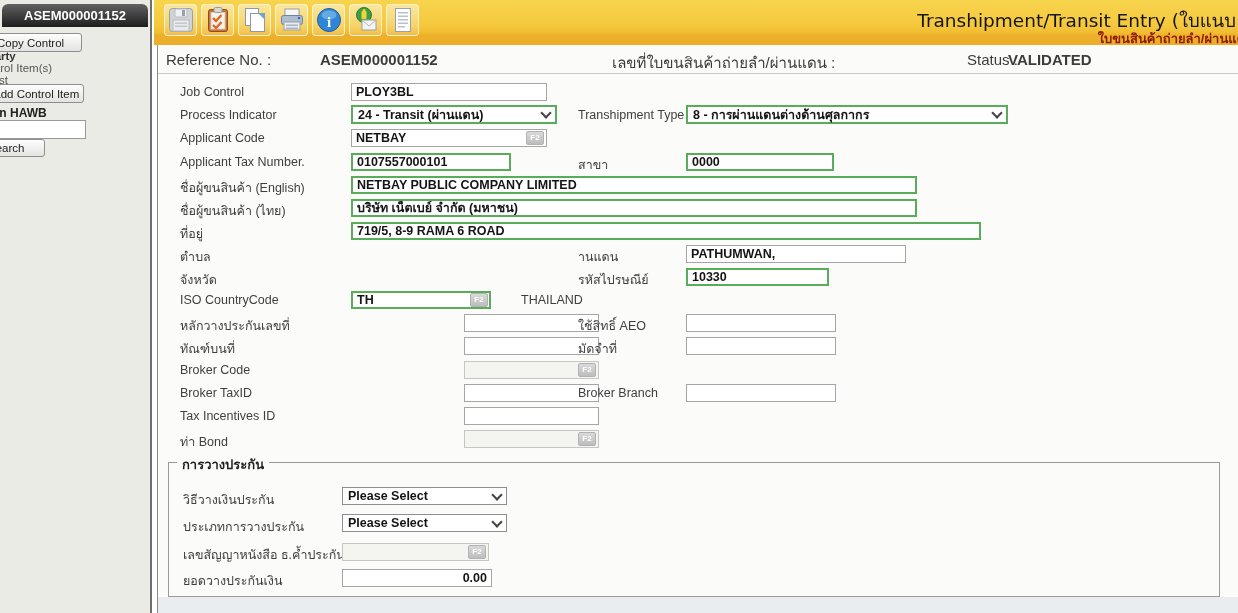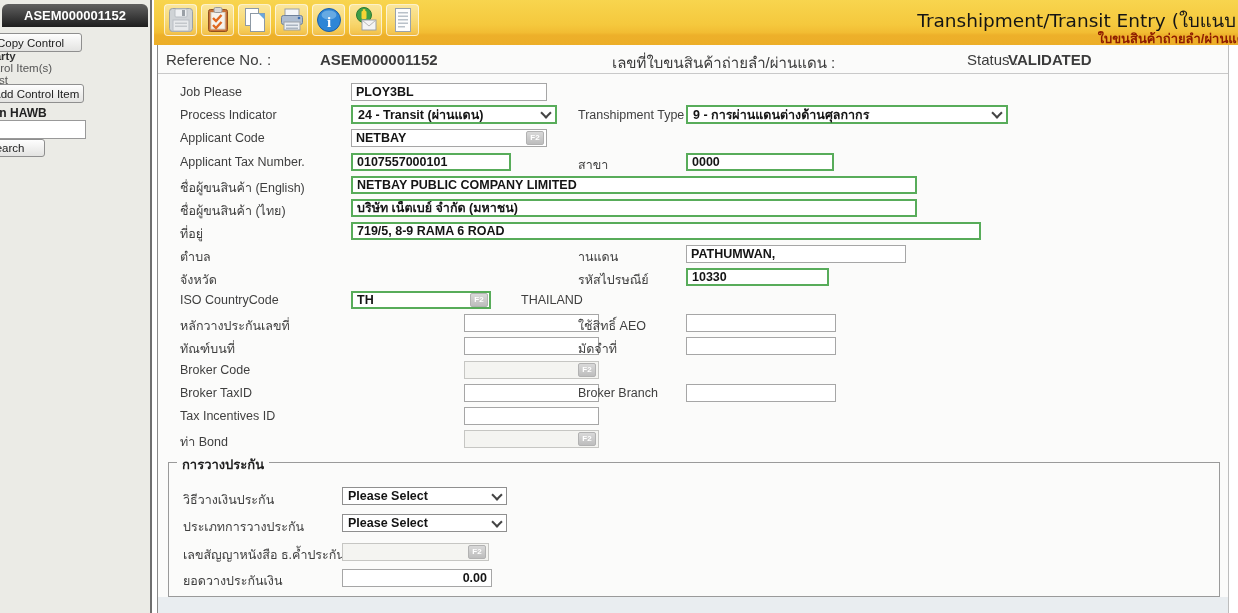--- a/index.html
+++ b/index.html
@@ -28,21 +28,21 @@
   .toolbar{position:absolute;left:154px;top:0;width:1084px;height:45px;overflow:hidden;
     background:linear-gradient(180deg,#f8d54e 0%,#f5c83d 55%,#f2bd33 72%,#edb02a 78%,#ecae28 100%);}
   .tools{position:absolute;left:10px;top:4px;display:flex;gap:4px;}
   .tool-btn{width:33px;height:32px;display:flex;align-items:center;justify-content:center;
     border:1px solid rgba(255,255,255,.65);border-radius:4px;
     background:linear-gradient(rgba(255,255,255,.45),rgba(255,255,255,.12));padding:0;cursor:pointer;}
   .t1{position:absolute;top:6px;right:2px;font-family:"DejaVu Sans",sans-serif;font-size:18.5px;color:#151515;white-space:nowrap;}
   .t2{position:absolute;top:28px;right:-16px;font-size:13px;font-weight:bold;color:#8e1c00;white-space:nowrap;}
   
   .panel{position:absolute;left:157px;top:45px;width:1070px;height:568px;background:#fbfbfa;
-    border-left:1px solid #8a8a8a;border-right:1px solid #bdbdbd;box-sizing:content-box;}
+    border-left:1px solid #8a8a8a;border-right:1px solid #bdbdbd;box-sizing:content-box;padding-left:10px;}
   .ref-row{position:absolute;left:0;right:0;top:0;height:28px;border-bottom:1px solid #c9c9c9;background:#fbfbfa;}
   .ref-row span{position:absolute;top:6px;font-size:15px;color:#3c3c3c;white-space:nowrap;}
   .ref-label{left:8px;}
   .ref-value{left:162px;font-weight:bold;color:#000;}
   .thai-doc-label{left:454px;}
   .status-label{left:809px;}
   .status-value{left:850px;font-weight:bold;color:#000;}
   
   .frow{position:absolute;left:0;right:0;height:21px;}
   .flabel{position:absolute;left:22px;top:3px;font-size:12.5px;color:#3f3f3f;white-space:nowrap;}
@@ -161,33 +161,33 @@
 
   <div class="ref-row">
     <span class="ref-label">Reference No. :</span>
     <span class="ref-value">ASEM000001152</span>
     <span class="thai-doc-label">เลขที่ใบขนสินค้าถ่ายลำ/ผ่านแดน :</span>
     <span class="status-label">Status :</span>
     <span class="status-value">VALIDATED</span>
   </div>
 
   <div class="frow" style="top:37px">
-    <span class="flabel">Job Please</span>
+    <span class="flabel">Job Control</span>
     <span class="ctrl" style="left:193px;width:196px"><input class="ti" value="PLOY3BL" style=""></span>
   </div>
 
   <div class="frow" style="top:60px">
     <span class="flabel">Process Indicator</span>
     <span class="ctrl sel" style="left:193px;width:206px">
       <span>24 - Transit (ผ่านแดน)</span>
       <span class="chev"></span>
     </span>
     <span class="rlabel">Transhipment Type</span>
     <span class="ctrl sel" style="left:528px;width:322px">
-      <span>9 - การผ่านแดนต่างด้านศุลกากร</span>
+      <span>8 - การผ่านแดนต่างด้านศุลกากร</span>
       <span class="chev"></span>
     </span>
   </div>
 
   <div class="frow" style="top:83px">
     <span class="flabel">Applicant Code</span>
     <span class="ctrl f2wrap" style="left:193px;width:196px">
       <input class="ti" value="NETBAY" style="">
       <span class="f2">F2</span>
     </span>

